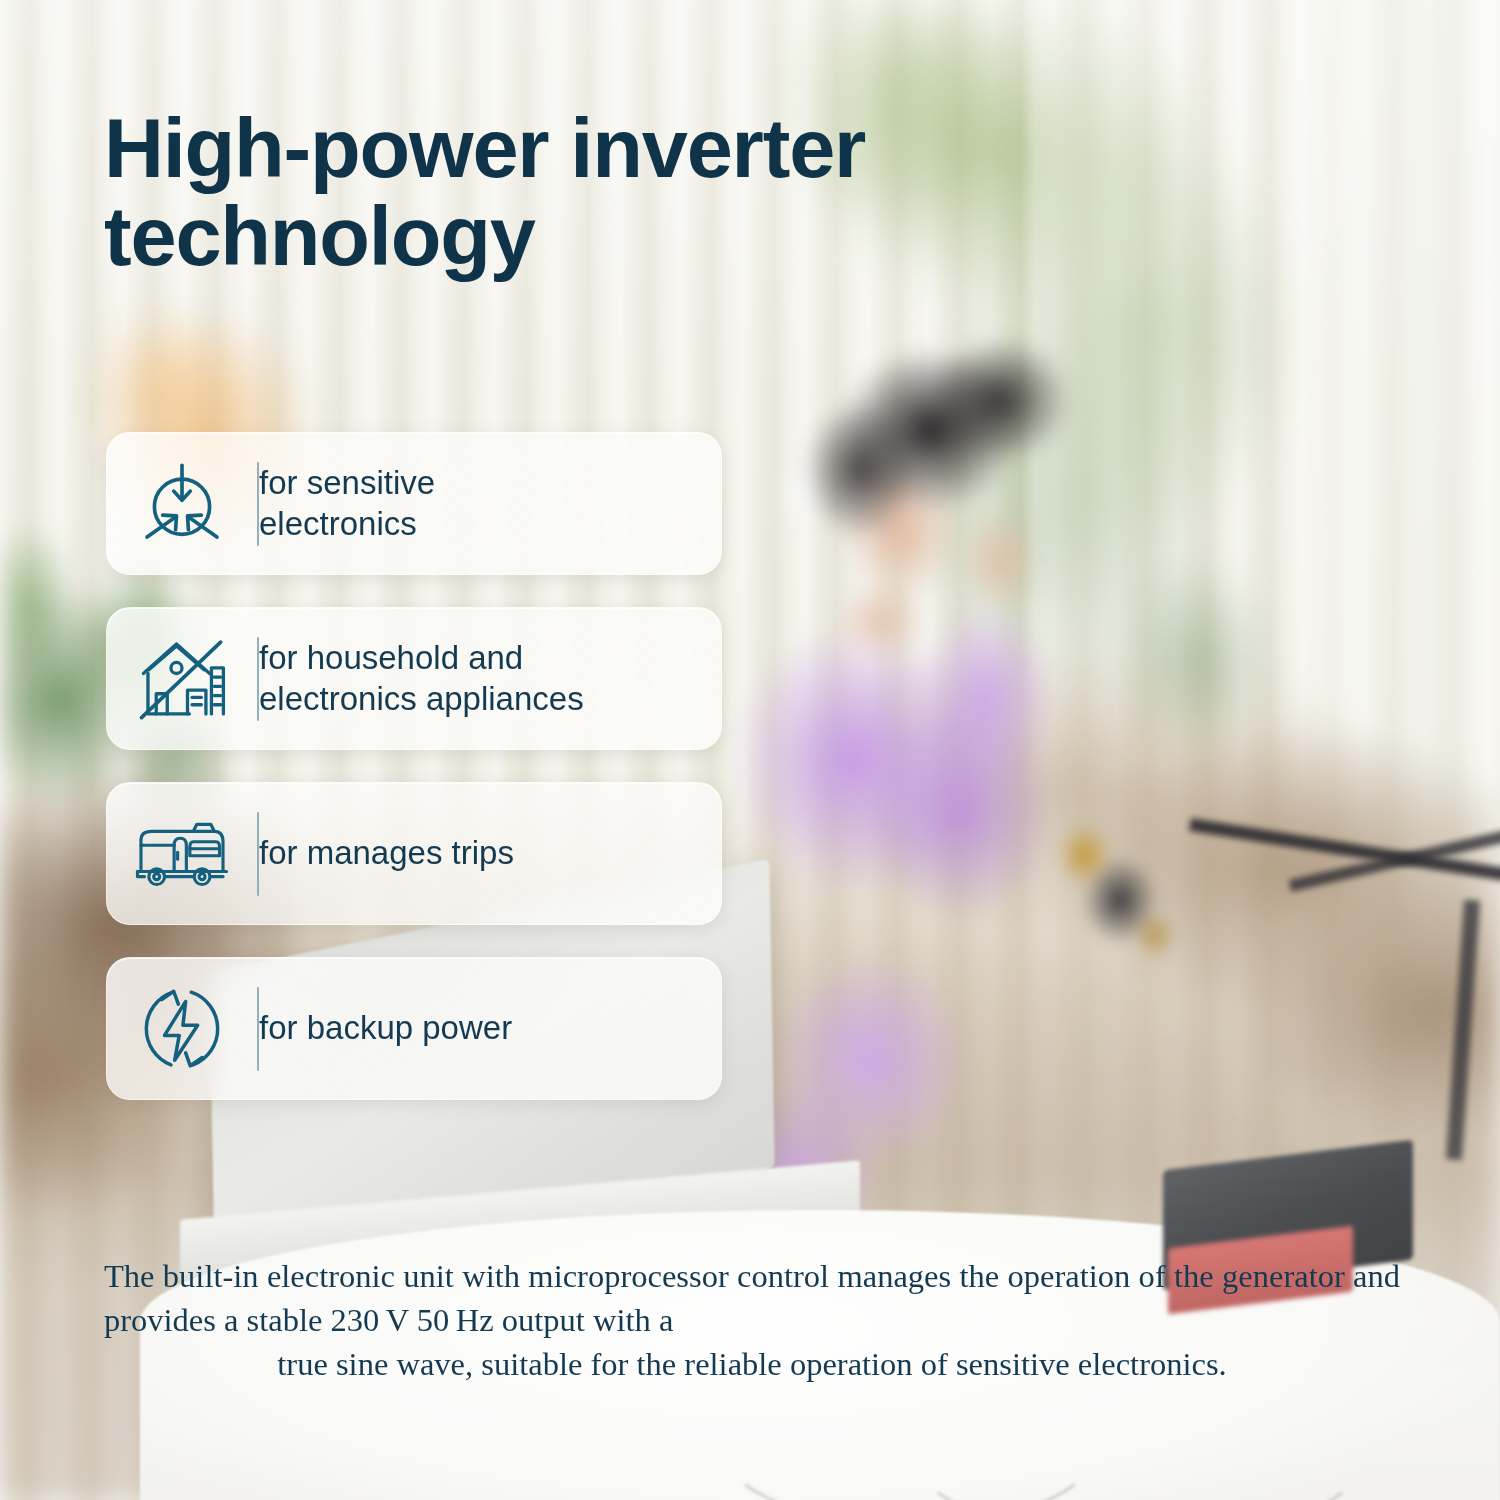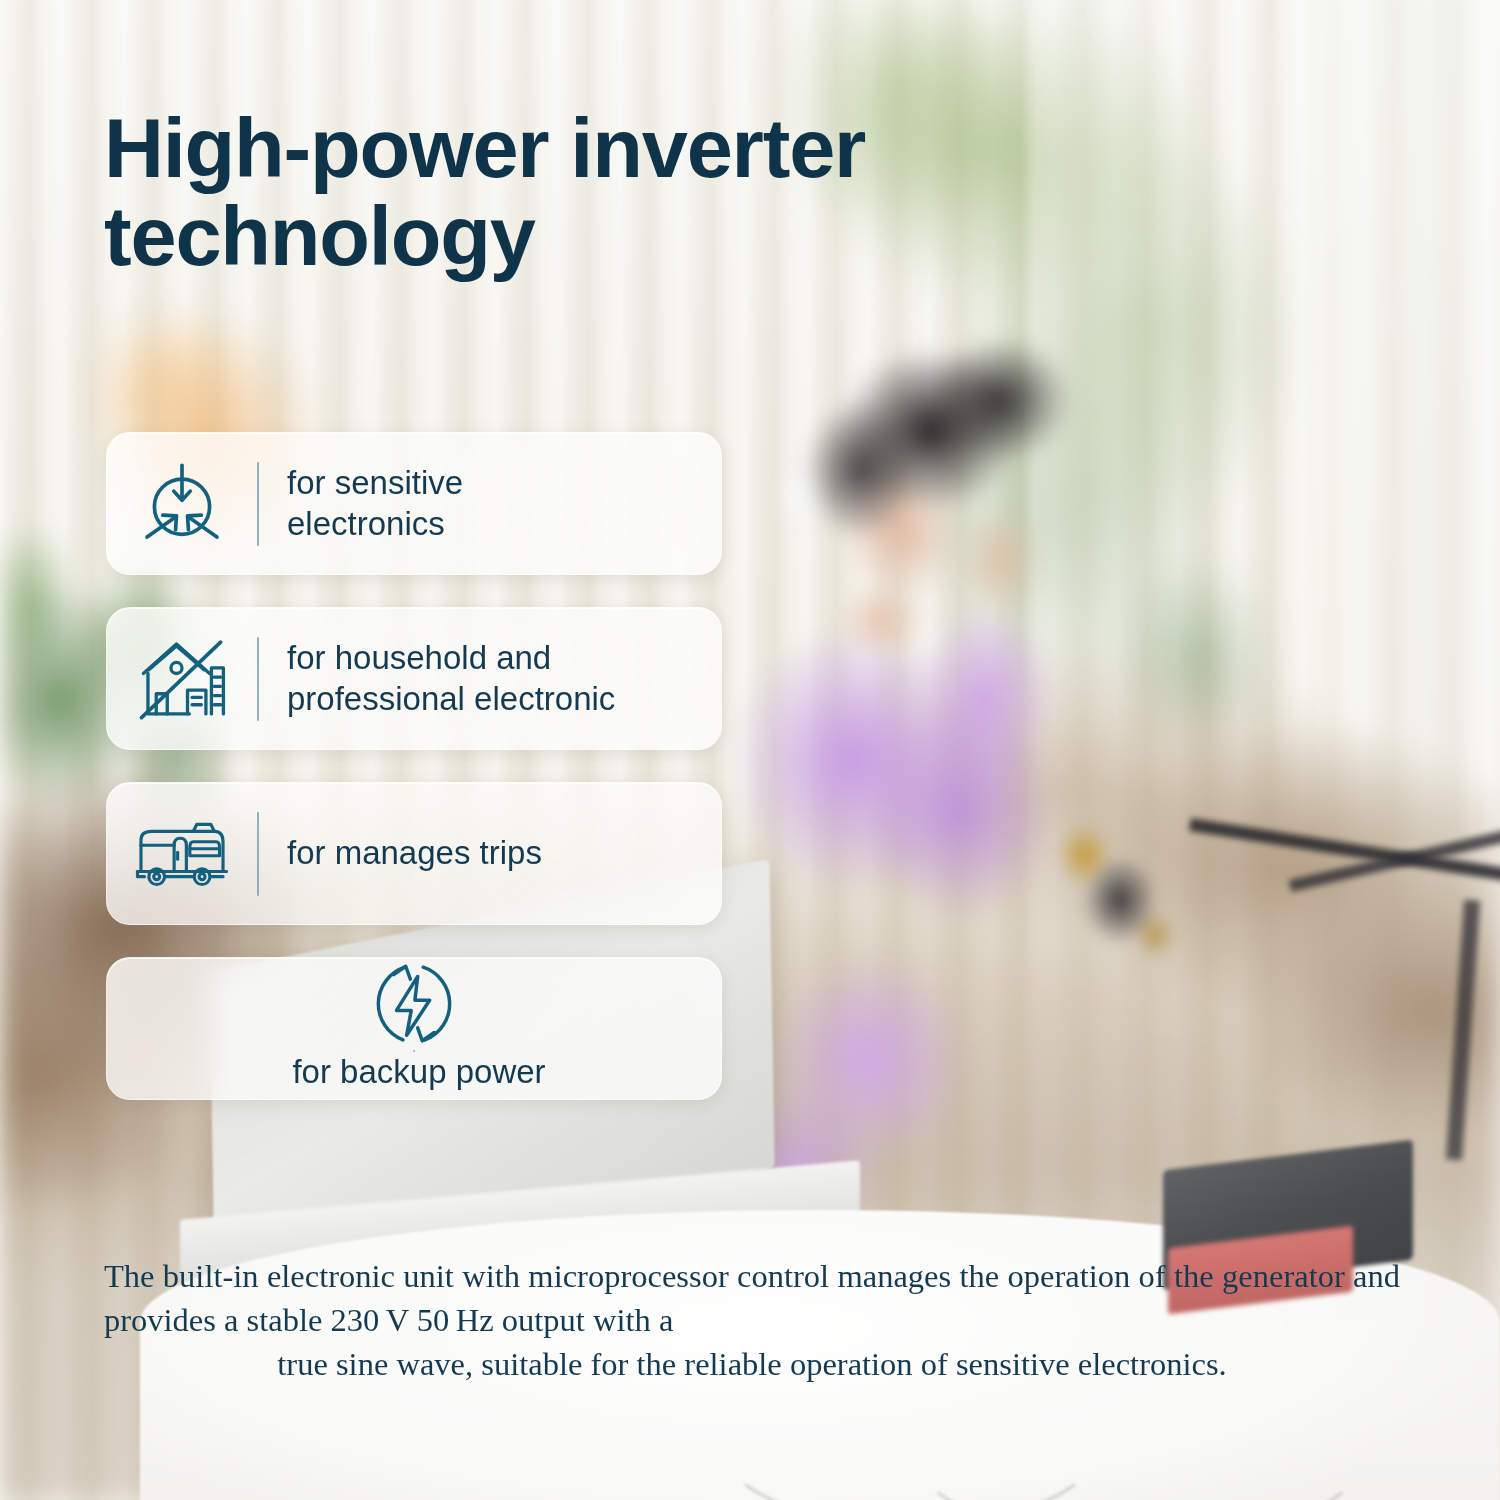--- a/index.html
+++ b/index.html
@@ -242,42 +242,41 @@
     border-radius: 24px;
     display: flex;
     align-items: center;
     background: linear-gradient(125deg, rgba(255,255,255,0.80) 0%, rgba(255,255,255,0.62) 45%, rgba(255,255,255,0.74) 100%);
     box-shadow: 0 4px 16px rgba(120,110,95,0.16),
                 inset 0 1px 0 rgba(255,255,255,0.85);
     backdrop-filter: blur(14px) saturate(115%);
     -webkit-backdrop-filter: blur(14px) saturate(115%);
     border: 1px solid rgba(255,255,255,0.55);
   }
-  .card:last-child { margin-bottom: 0; flex-direction: column; }
+  .card:last-child { margin-bottom: 0; }
 
   .card-icon {
     width: 150px;
     min-width: 150px;
     display: flex;
     align-items: center;
     justify-content: center;
   }
   .card-icon svg { display: block; }
 
   .card-divider {
     width: 2px;
     height: 84px;
     background: #7fa3b4;
     opacity: 0.85;
     border-radius: 1px;
     flex: 0 0 2px;
   }
 
   .card-label {
-    padding-left: 28px;
     padding-right: 18px;
     font-family: "Liberation Sans", sans-serif;
     font-size: 33px;
     line-height: 1.22;
     color: #143a52;
     white-space: pre-line;
   }
 
   .body-text {
     position: absolute;
@@ -359,21 +358,21 @@
           <line x1="85" y1="48" x2="92" y2="48"></line>
           <line x1="85" y1="58" x2="92" y2="58"></line>
           <line x1="85" y1="68" x2="92" y2="68"></line>
           <line x1="85" y1="78" x2="92" y2="78"></line>
 
           <line x1="6" y1="92" x2="92" y2="10" stroke-width="4"></line>
         </svg>
       </div>
       <div class="card-divider"></div>
       <div class="card-label">for household and
-professional electronic</div>
+electronics appliances</div>
     </div>
 
     <div class="card">
       <div class="card-icon">
         <svg width="96" height="80" viewBox="0 0 110 80" fill="none" stroke="#13607f" stroke-width="3.6" stroke-linecap="round" stroke-linejoin="round">
 
           <path d="M68 14 L72 6 L88 6 L92 14"></path>
 
           <path d="M8 24 Q8 14 20 14 L92 14 Q102 14 102 26 L102 60 L8 60 Z"></path>
 

